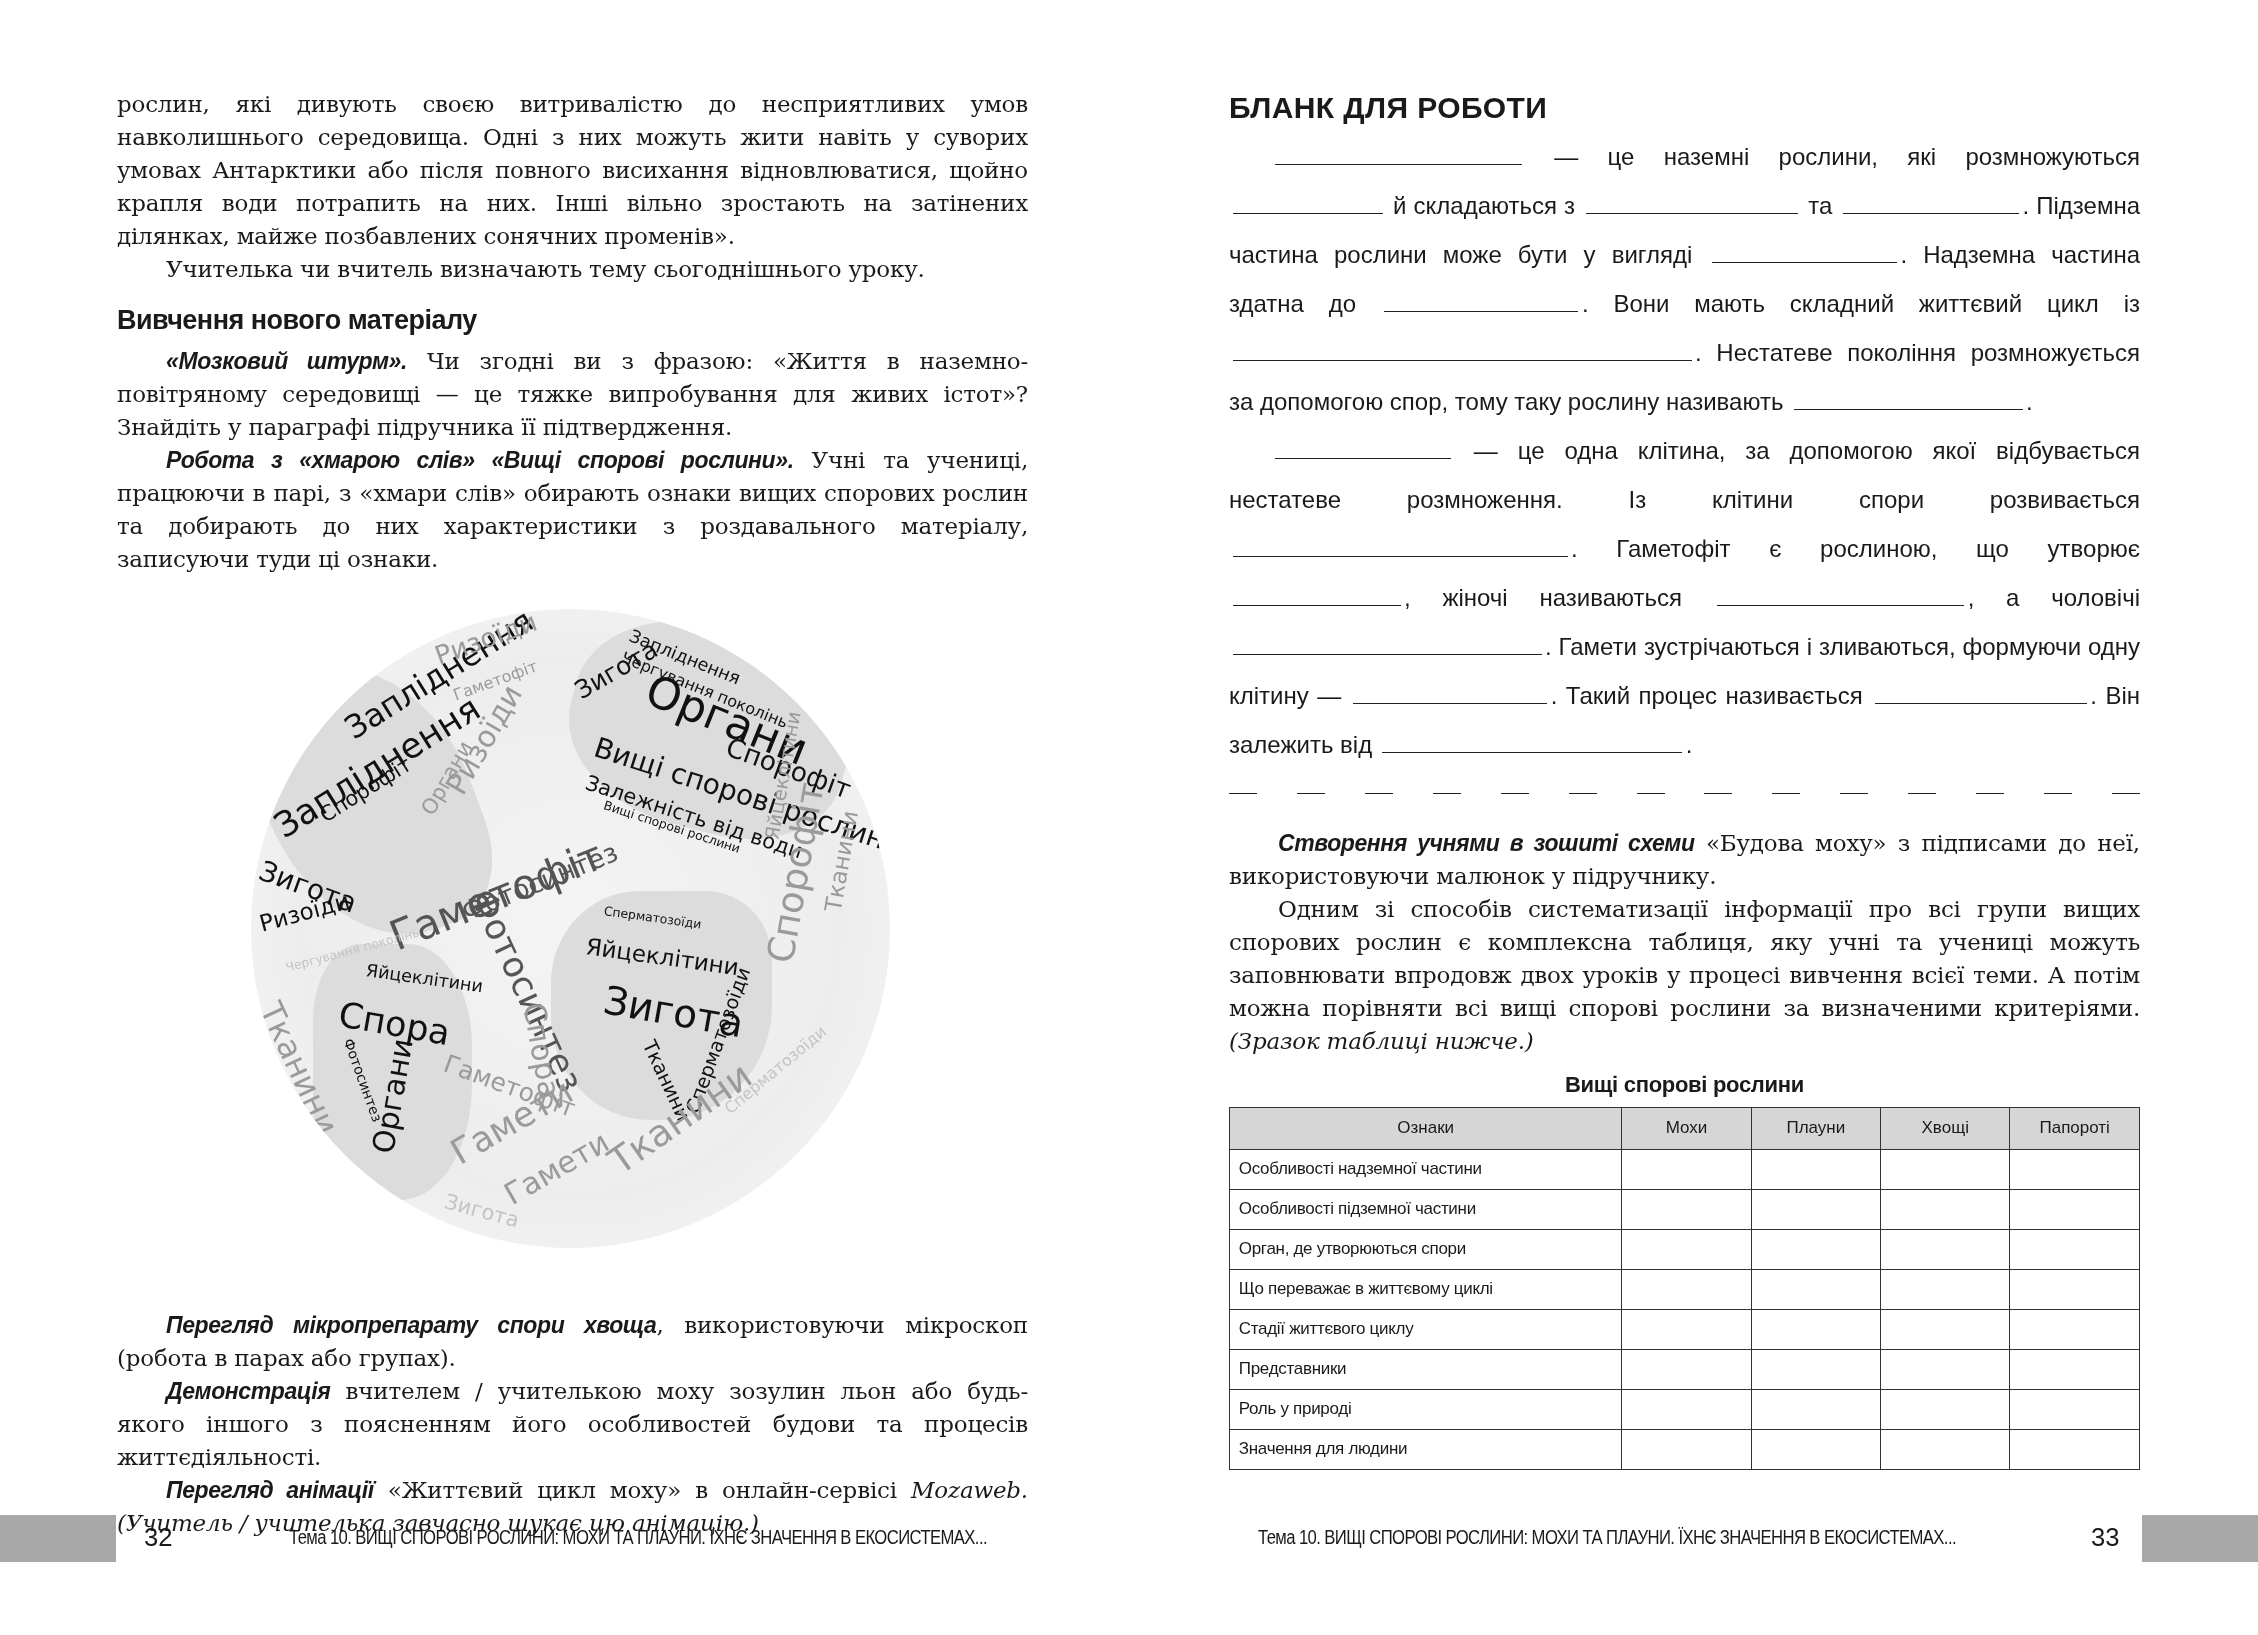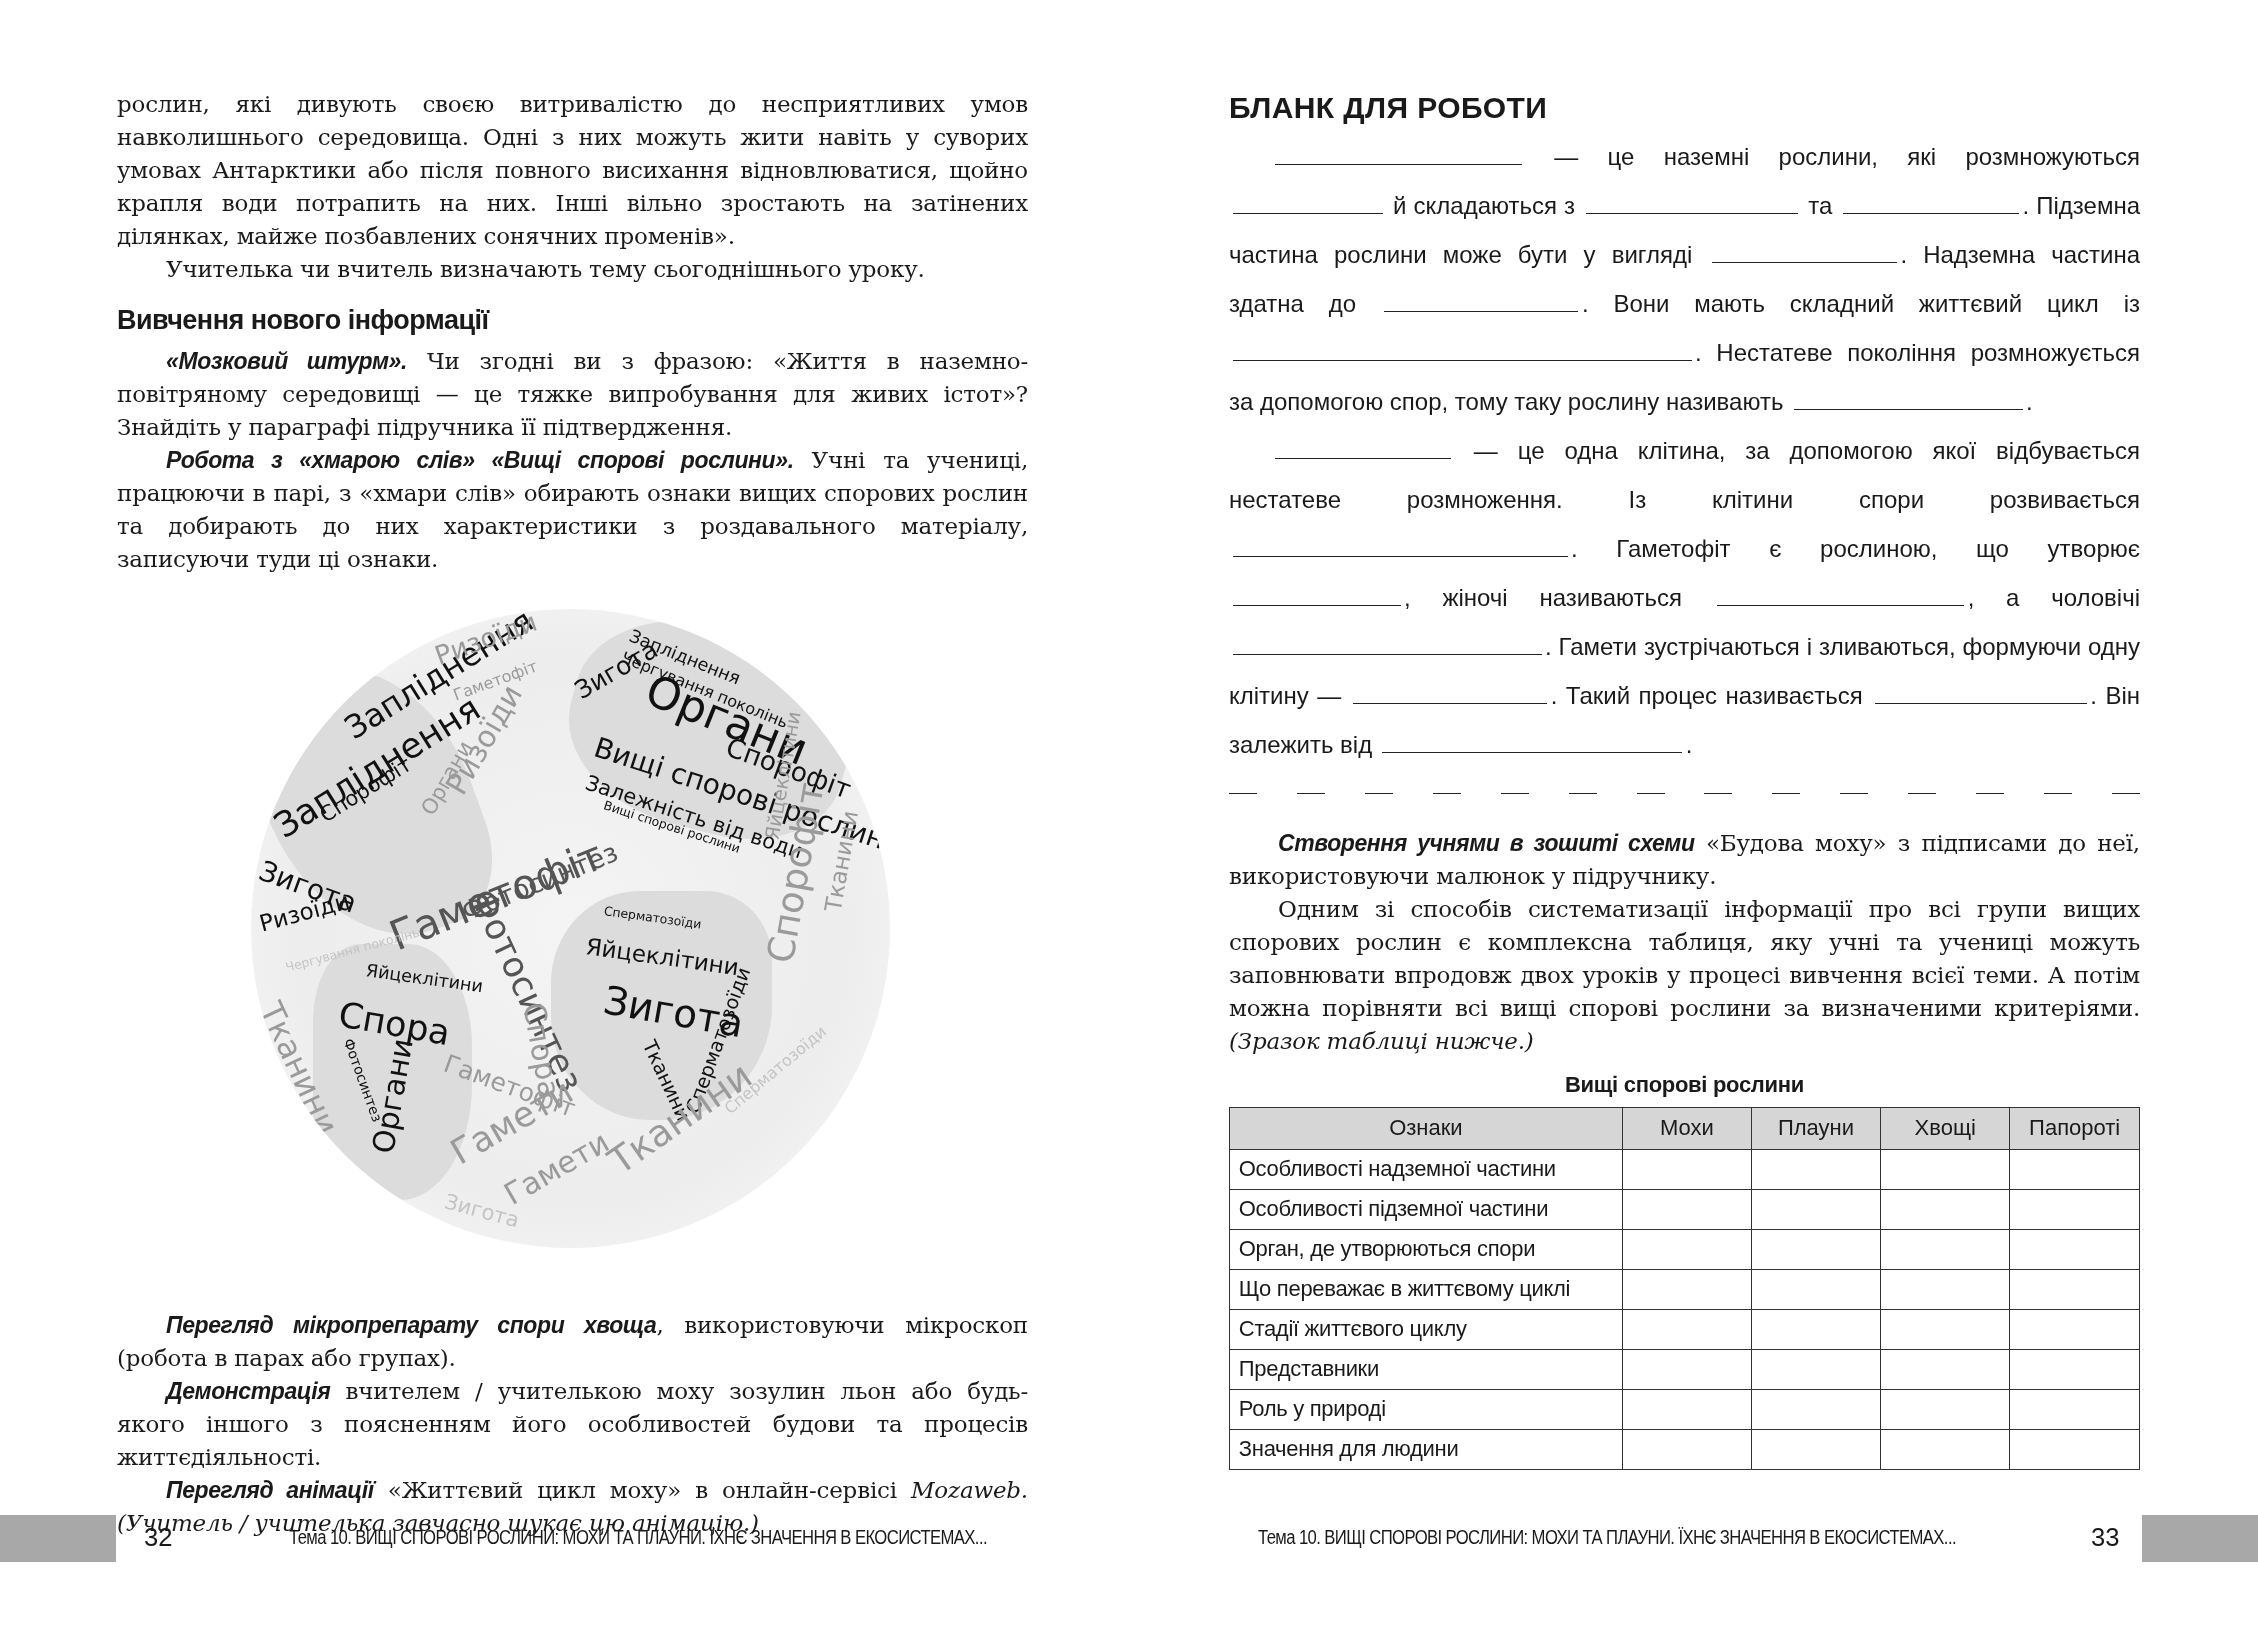--- a/index.html
+++ b/index.html
@@ -76,37 +76,37 @@
     display: flex; justify-content: space-between; margin-top: 7px; height: 35px; align-items: center;
   }
   .dash-row span { display: inline-block; width: 28px; border-bottom: 1.8px solid #222; }
 
   .table-title {
     text-align: center; font-family: "Liberation Sans", "DejaVu Sans", sans-serif;
     font-weight: bold; font-size: 22px; margin: 14px 0 8.8px 0; letter-spacing: -0.3px;
   }
   table.grid {
     border-collapse: collapse; width: 911px; font-family: "Liberation Sans", "DejaVu Sans", sans-serif;
-    font-size: 22px;
+    font-size: 17px;
   }
   table.grid th, table.grid td { border: 1.8px solid #333; height: 39px; padding: 0 8.8px; }
   table.grid th { background: #d6d6d6; font-weight: normal; text-align: center; height: 41px; }
   table.grid td.label { text-align: left; width: 375px; white-space: nowrap; letter-spacing: -0.3px; }
   table.grid col.c0 { width: 393px; }
   table.grid col.cx { width: 130px; }
 </style>
 </head>
 <body>
 
 <div class="page page-left">
   <div class="col-left">
     <p class="body">рослин, які дивують своєю витривалістю до несприятливих умов навколишнього середовища. Одні з них можуть жити навіть у суворих умовах Антарктики або після повного висихання відновлюватися, щойно крапля води потрапить на них. Інші вільно зростають на затінених ділянках, майже позбавлених сонячних променів».</p>
     <p class="body indent">Учителька чи вчитель визначають тему сьогоднішнього уроку.</p>
 
-    <h2 class="section">Вивчення нового інформації</h2>
+    <h2 class="section">Вивчення нового матеріалу</h2>
 
     <p class="body indent"><span class="lead-bi">«Мозковий штурм».</span><span> Чи згодні ви з фразою: «Життя в наземно-повітряному середовищі — це тяжке випробування для живих істот»? Знайдіть у параграфі підручника її підтвердження.</span></p>
     <p class="body indent"><span class="lead-bi">Робота з «хмарою слів» «Вищі спорові рослини».</span><span> Учні та учениці, працюючи в парі, з «хмари слів» обирають ознаки вищих спорових рослин та добирають до них характеристики з роздавального матеріалу, записуючи туди ці ознаки.</span></p>
   </div>
 
   <div class="cloud-wrap">
     <div class="cloud">
 
       <div class="land" style="left:17.6px;top:53px;width:203px;height:282px;border-radius:40% 55% 30% 60%;transform:rotate(-20deg);"></div>
       <div class="land" style="left:318px;top:17.6px;width:282px;height:203px;border-radius:45% 50% 40% 45%;transform:rotate(15deg);"></div>

